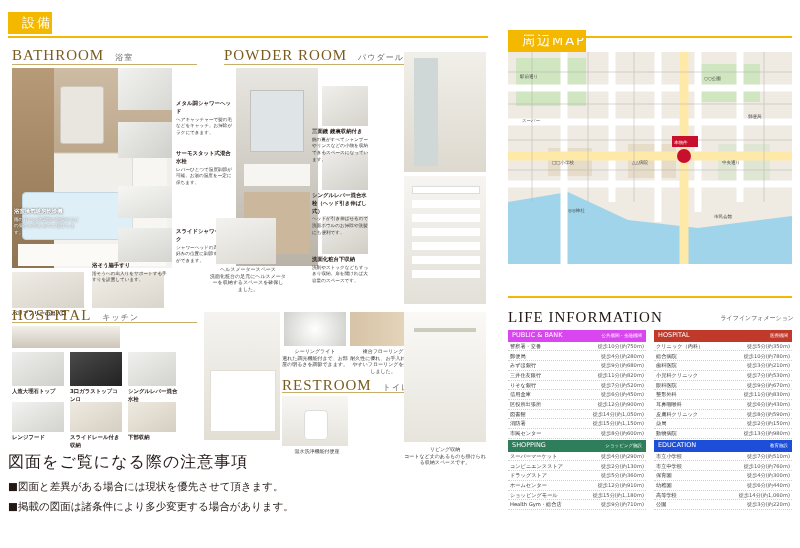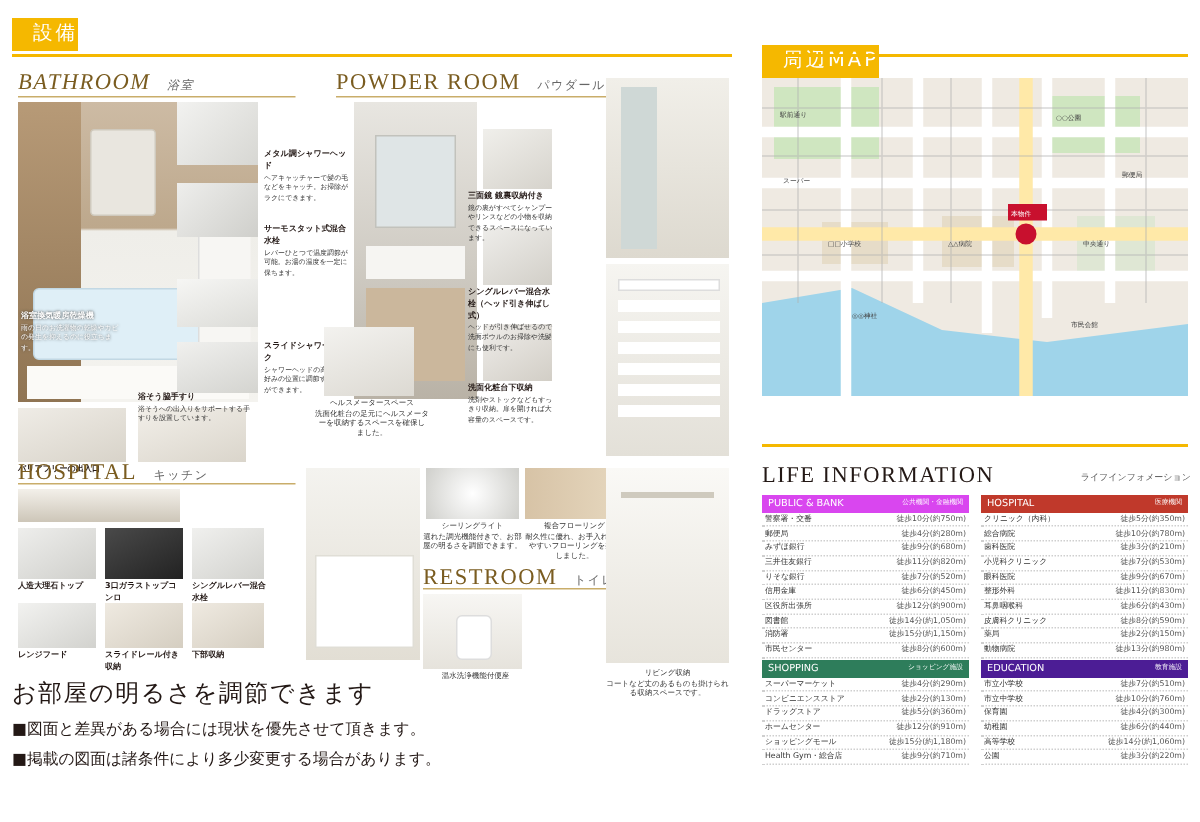--- a/index.html
+++ b/index.html
@@ -82,21 +82,21 @@
   .li-row .d{color:#555;}
 </style>
 </head>
 <body>
 
 <div class="page">
 
   <div class="chip" style="left:8px;top:12px;">設備</div>
   <div class="chip-line" style="left:8px;top:36px;width:480px;"></div>
 
-  <div class="sect-title" style="left:12px;top:46px;font-style:italic;">
+  <div class="sect-title" style="left:12px;top:46px;">
     <span class="en">BATHROOM</span>
     <span class="jp">浴室</span>
   </div>
   <div class="rule" style="left:12px;top:64px;width:185px;"></div>
 
   <div class="ph" style="left:12px;top:68px;width:160px;height:200px;
        background:linear-gradient(180deg,#cdbba4 0%,#bda88c 42%,#efeee9 43%,#f4f3ef 100%);">
     <div style="position:absolute;left:0;top:0;width:42px;height:200px;background:linear-gradient(180deg,#b79a77,#8f7453);"></div>
     <div style="position:absolute;left:48px;top:18px;width:42px;height:56px;background:#e9e6df;border:1px solid #cfc9bd;border-radius:3px;"></div>
     <div style="position:absolute;left:10px;top:124px;width:112px;height:46px;background:#dfeff7;border:1px solid #c2d8e4;border-radius:4px;"></div>
@@ -226,21 +226,21 @@
   </div>
   <div class="midcap" style="left:276px;top:448px;width:82px;">温水洗浄機能付便座</div>
 
   <div class="ph" style="left:404px;top:312px;width:82px;height:130px;background:linear-gradient(180deg,#faf9f6,#e7e4dc);">
     <div style="position:absolute;left:10px;top:16px;width:62px;height:4px;background:#cfcabe;"></div>
   </div>
   <div class="midcap" style="left:404px;top:446px;width:82px;white-space:pre-line;">リビング収納
 コートなど丈のあるものも掛けられる収納スペースです。</div>
 
   <div class="notes">
-    <h3>お部屋の明るさを調節できます</h3>
+    <h3>図面をご覧になる際の注意事項</h3>
     <p>■図面と差異がある場合には現状を優先させて頂きます。</p>
     <p>■掲載の図面は諸条件により多少変更する場合があります。</p>
   </div>
 
   <div class="chip" style="left:508px;top:20px;margin-top:10px;">周辺MAP</div>
   <div class="chip-line" style="left:508px;top:36px;width:284px;"></div>
 
   <div class="mapbox">
     <svg width="284" height="212" viewBox="0 0 284 212">
       <rect x="0" y="0" width="284" height="212" fill="#efeae2"></rect>
@@ -419,21 +419,21 @@
         <span>ショッピングモール</span>
         <span class="d">徒歩15分(約1,180m)</span>
       </div>
     <div class="li-row">
         <span>Health Gym・総合店</span>
         <span class="d">徒歩9分(約710m)</span>
       </div>
   </div>
 
   <div class="li-col" style="left:654px;top:440px;">
-    <div class="li-head" style="background:#4c1d95;">
+    <div class="li-head" style="background:#1d4ed8;">
       <span>EDUCATION</span>
       <span class="sub">教育施設</span>
     </div>
     <div class="li-row">
         <span>市立小学校</span>
         <span class="d">徒歩7分(約510m)</span>
       </div>
     <div class="li-row">
         <span>市立中学校</span>
         <span class="d">徒歩10分(約760m)</span>

